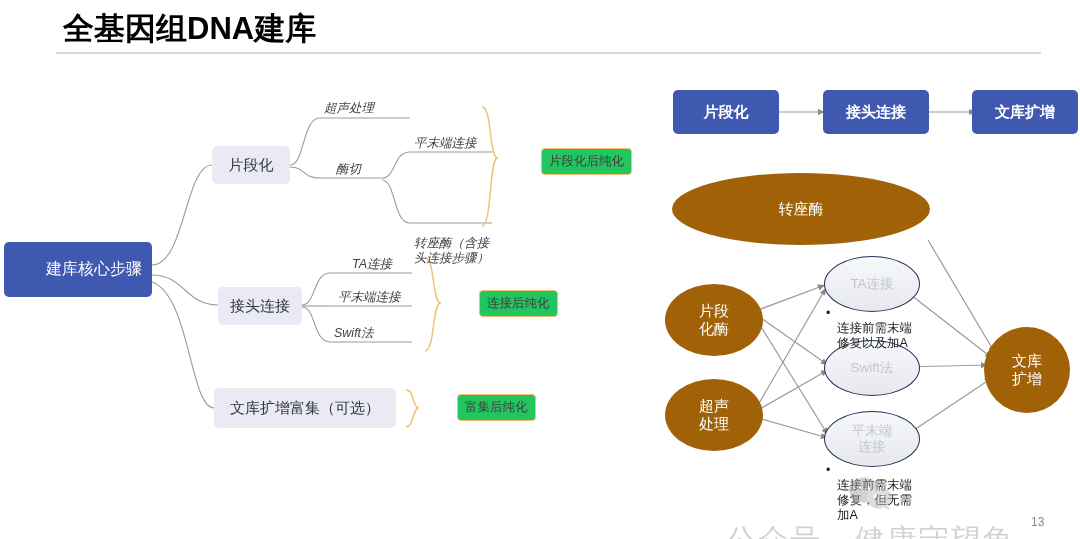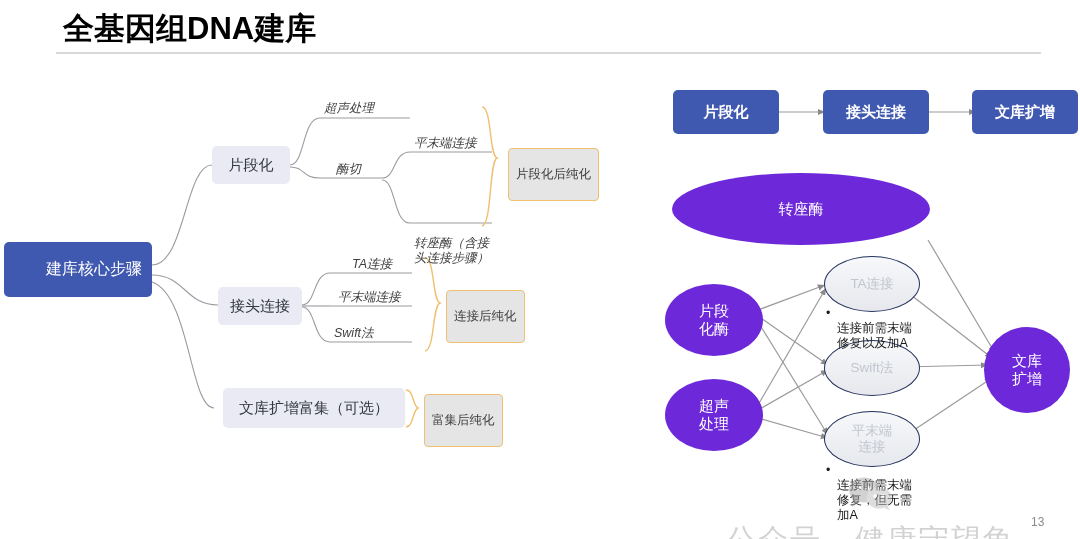--- a/index.html
+++ b/index.html
@@ -79,28 +79,29 @@
   .mm-leaf {
     position: absolute;
     color: #3f3f3f;
     font-size: 12.5px;
     line-height: 15px;
     white-space: pre-line;
     font-style: italic;
   }
   .mm-tag {
     position: absolute;
-    background: #e5e5e5;
+    background: #22c55e;
     border: 1px solid #f0c070;
     border-radius: 4px;
     color: #3f3f3f;
     font-size: 12.5px;
-    padding: 17px 7px;
-    box-sizing: border-box;
-    white-space: nowrap;
+    padding: 4px 7px;
+    box-sizing: border-box;
+    white-space: nowrap;
+    margin-left: 33px;
   }
 
   
   #rightdiag {
     position: absolute;
     left: 640px;
     top: 60px;
     width: 440px;
     height: 420px;
   }
@@ -118,21 +119,21 @@
     font-weight: bold;
     border-radius: 5px;
     display: flex;
     align-items: center;
     justify-content: center;
     box-sizing: border-box;
     white-space: nowrap;
   }
   .ell-blue {
     position: absolute;
-    background: #6d28d9;
+    background: #a16207;
     color: #ffffff;
     border-radius: 50%;
     display: flex;
     align-items: center;
     justify-content: center;
     text-align: center;
     font-size: 15px;
     line-height: 18px;
     box-sizing: border-box;
     white-space: pre-line;
@@ -256,21 +257,21 @@
     <div class="mm-root" style="left:4px; top:182px; width:148px; height:55px;padding-left:32px;">
       <span>建库核心步骤</span>
     </div>
 
     <div class="mm-node" style="left:212px; top:86px; width:78px; height:38px;">
       <span>片段化</span>
     </div>
     <div class="mm-node" style="left:218px; top:227px; width:84px; height:38px;">
       <span>接头连接</span>
     </div>
-    <div class="mm-node" style="left:214px; top:328px; width:182px; height:40px;margin-left:9px;">
+    <div class="mm-node" style="left:214px; top:328px; width:182px; height:40px;">
       <span>文库扩增富集（可选）</span>
     </div>
 
     <div class="mm-leaf" style="left:324px; top:41px;"><span>超声处理</span></div>
     <div class="mm-leaf" style="left:336px; top:102px;"><span>酶切</span></div>
     <div class="mm-leaf" style="left:414px; top:76px;"><span>平末端连接</span></div>
     <div class="mm-leaf" style="left:414px; top:131px;margin-top:45px;"><span>转座酶（含接
 头连接步骤）</span></div>
 
     <div class="mm-leaf" style="left:352px; top:197px;"><span>TA连接</span></div>

